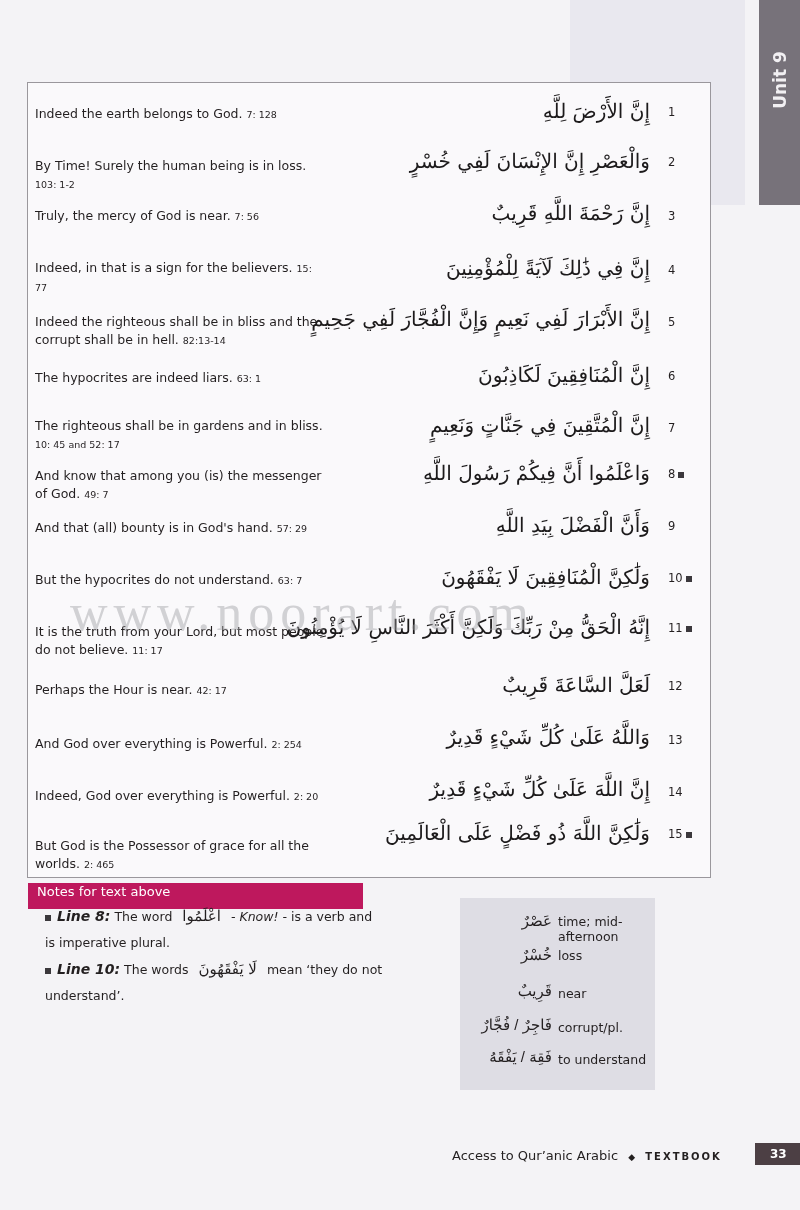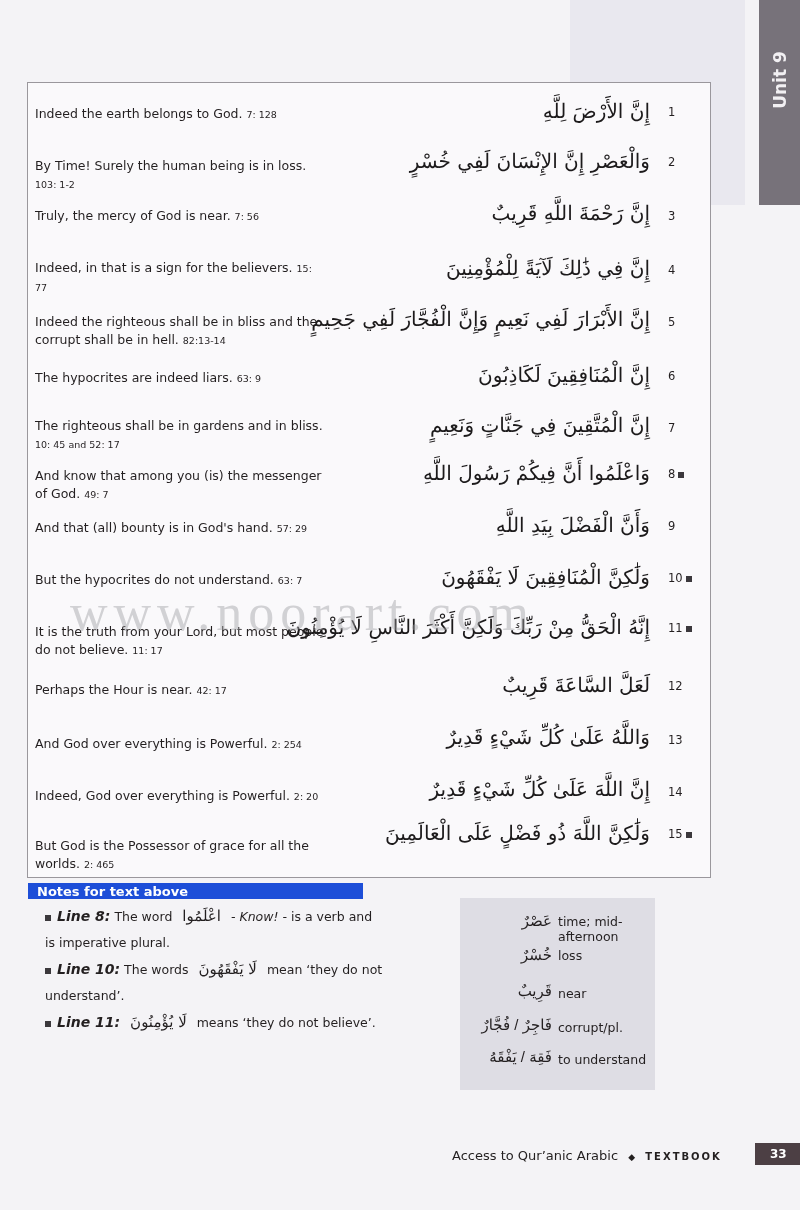--- a/index.html
+++ b/index.html
@@ -46,22 +46,22 @@
   .sq {
     display:inline-block; width:6px; height:6px; background:#3b383c;
     margin-left:3px; vertical-align:middle;
   }
   .watermark {
     position:absolute; left:70px; top:583px; width:740px;
     font-family:"Liberation Serif", serif; font-size:52px; letter-spacing:6px;
     color:rgba(160,160,165,0.45); white-space:nowrap; pointer-events:none;
   }
   .notes-header {
-    position:absolute; left:28px; top:883px; width:335px; height:16px;
-    background:#1d4ed8; color:#fff; font-weight:bold;
+    position:absolute; left:28px; top:883px; width:335px; height:26px;
+    background:#be185d; color:#fff; font-weight:normal;
     font-size:13px; line-height:18px; padding-left:9px; box-sizing:border-box;
   }
   .notes { position:absolute; left:30px; top:903px; width:340px; font-size:12.5px; line-height:26px;margin-left:15px; }
   .notes p { margin:0; }
   .notes .lbl { font-weight:bold; font-style:italic; font-size:14px; }
   .notes .ar-inline { font-family:"DejaVu Serif", serif; font-size:15px; direction:rtl; unicode-bidi:embed; margin:0 6px; }
   .notes .sq { margin-left:0; margin-right:2px; }
   .vocab {
     position:absolute; left:460px; top:898px; width:195px; height:192px;
     background:#dedde4;
@@ -113,21 +113,21 @@
     <div class="en" style="top:8px"><span>Indeed, in that is a sign for the believers.</span> <span class="ref">15: 77</span></div>
     <div class="ar" style="top:5px">إِنَّ فِي ذَٰلِكَ لَآيَةً لِلْمُؤْمِنِينَ</div>
     <div class="num" style="top:12px"><span>4</span></div>
   </div>
   <div class="row" style="top:222px">
     <div class="en" style="top:8px"><span>Indeed the righteous shall be in bliss and the corrupt shall be in hell.</span> <span class="ref">82:13-14</span></div>
     <div class="ar" style="top:2px">إِنَّ الأَبْرَارَ لَفِي نَعِيمٍ وَإِنَّ الْفُجَّارَ لَفِي جَحِيمٍ</div>
     <div class="num" style="top:10px"><span>5</span></div>
   </div>
   <div class="row" style="top:278px">
-    <div class="en" style="top:8px"><span>The hypocrites are indeed liars.</span> <span class="ref">63: 9</span></div>
+    <div class="en" style="top:8px"><span>The hypocrites are indeed liars.</span> <span class="ref">63: 1</span></div>
     <div class="ar" style="top:2px">إِنَّ الْمُنَافِقِينَ لَكَاذِبُونَ</div>
     <div class="num" style="top:8px"><span>6</span></div>
   </div>
   <div class="row" style="top:330px">
     <div class="en" style="top:4px"><span>The righteous shall be in gardens and in bliss.</span> <span class="ref">10: 45 and 52: 17</span></div>
     <div class="ar" style="top:0px">إِنَّ الْمُتَّقِينَ فِي جَنَّاتٍ وَنَعِيمٍ</div>
     <div class="num" style="top:8px"><span>7</span></div>
   </div>
   <div class="row" style="top:384px">
     <div class="en" style="top:0px"><span>And know that among you (is) the messenger of God.</span> <span class="ref">49: 7</span></div>
@@ -184,26 +184,20 @@
     <i>- Know! -</i>
     <span>is a verb and is imperative plural.</span>
   </p>
   <p>
     <span class="sq"></span>
     <span class="lbl">Line 10:</span>
     <span>The words</span>
     <span class="ar-inline">لَا يَفْقَهُونَ</span>
     <span>mean ‘they do not understand’.</span>
   </p>
-  <p>
-    <span class="sq"></span>
-    <span class="lbl">Line 11:</span>
-    <span class="ar-inline">لَا يُؤْمِنُونَ</span>
-    <span>means ‘they do not believe’.</span>
-  </p>
 </div>
 
 <div class="vocab">
   <div class="vocab-row" style="top:14px">
     <span class="v-ar">عَصْرٌ</span>
     <span class="v-en" style="top:2px">time; mid-afternoon</span>
   </div>
   <div class="vocab-row" style="top:48px">
     <span class="v-ar">خُسْرٌ</span>
     <span class="v-en" style="top:2px">loss</span>

